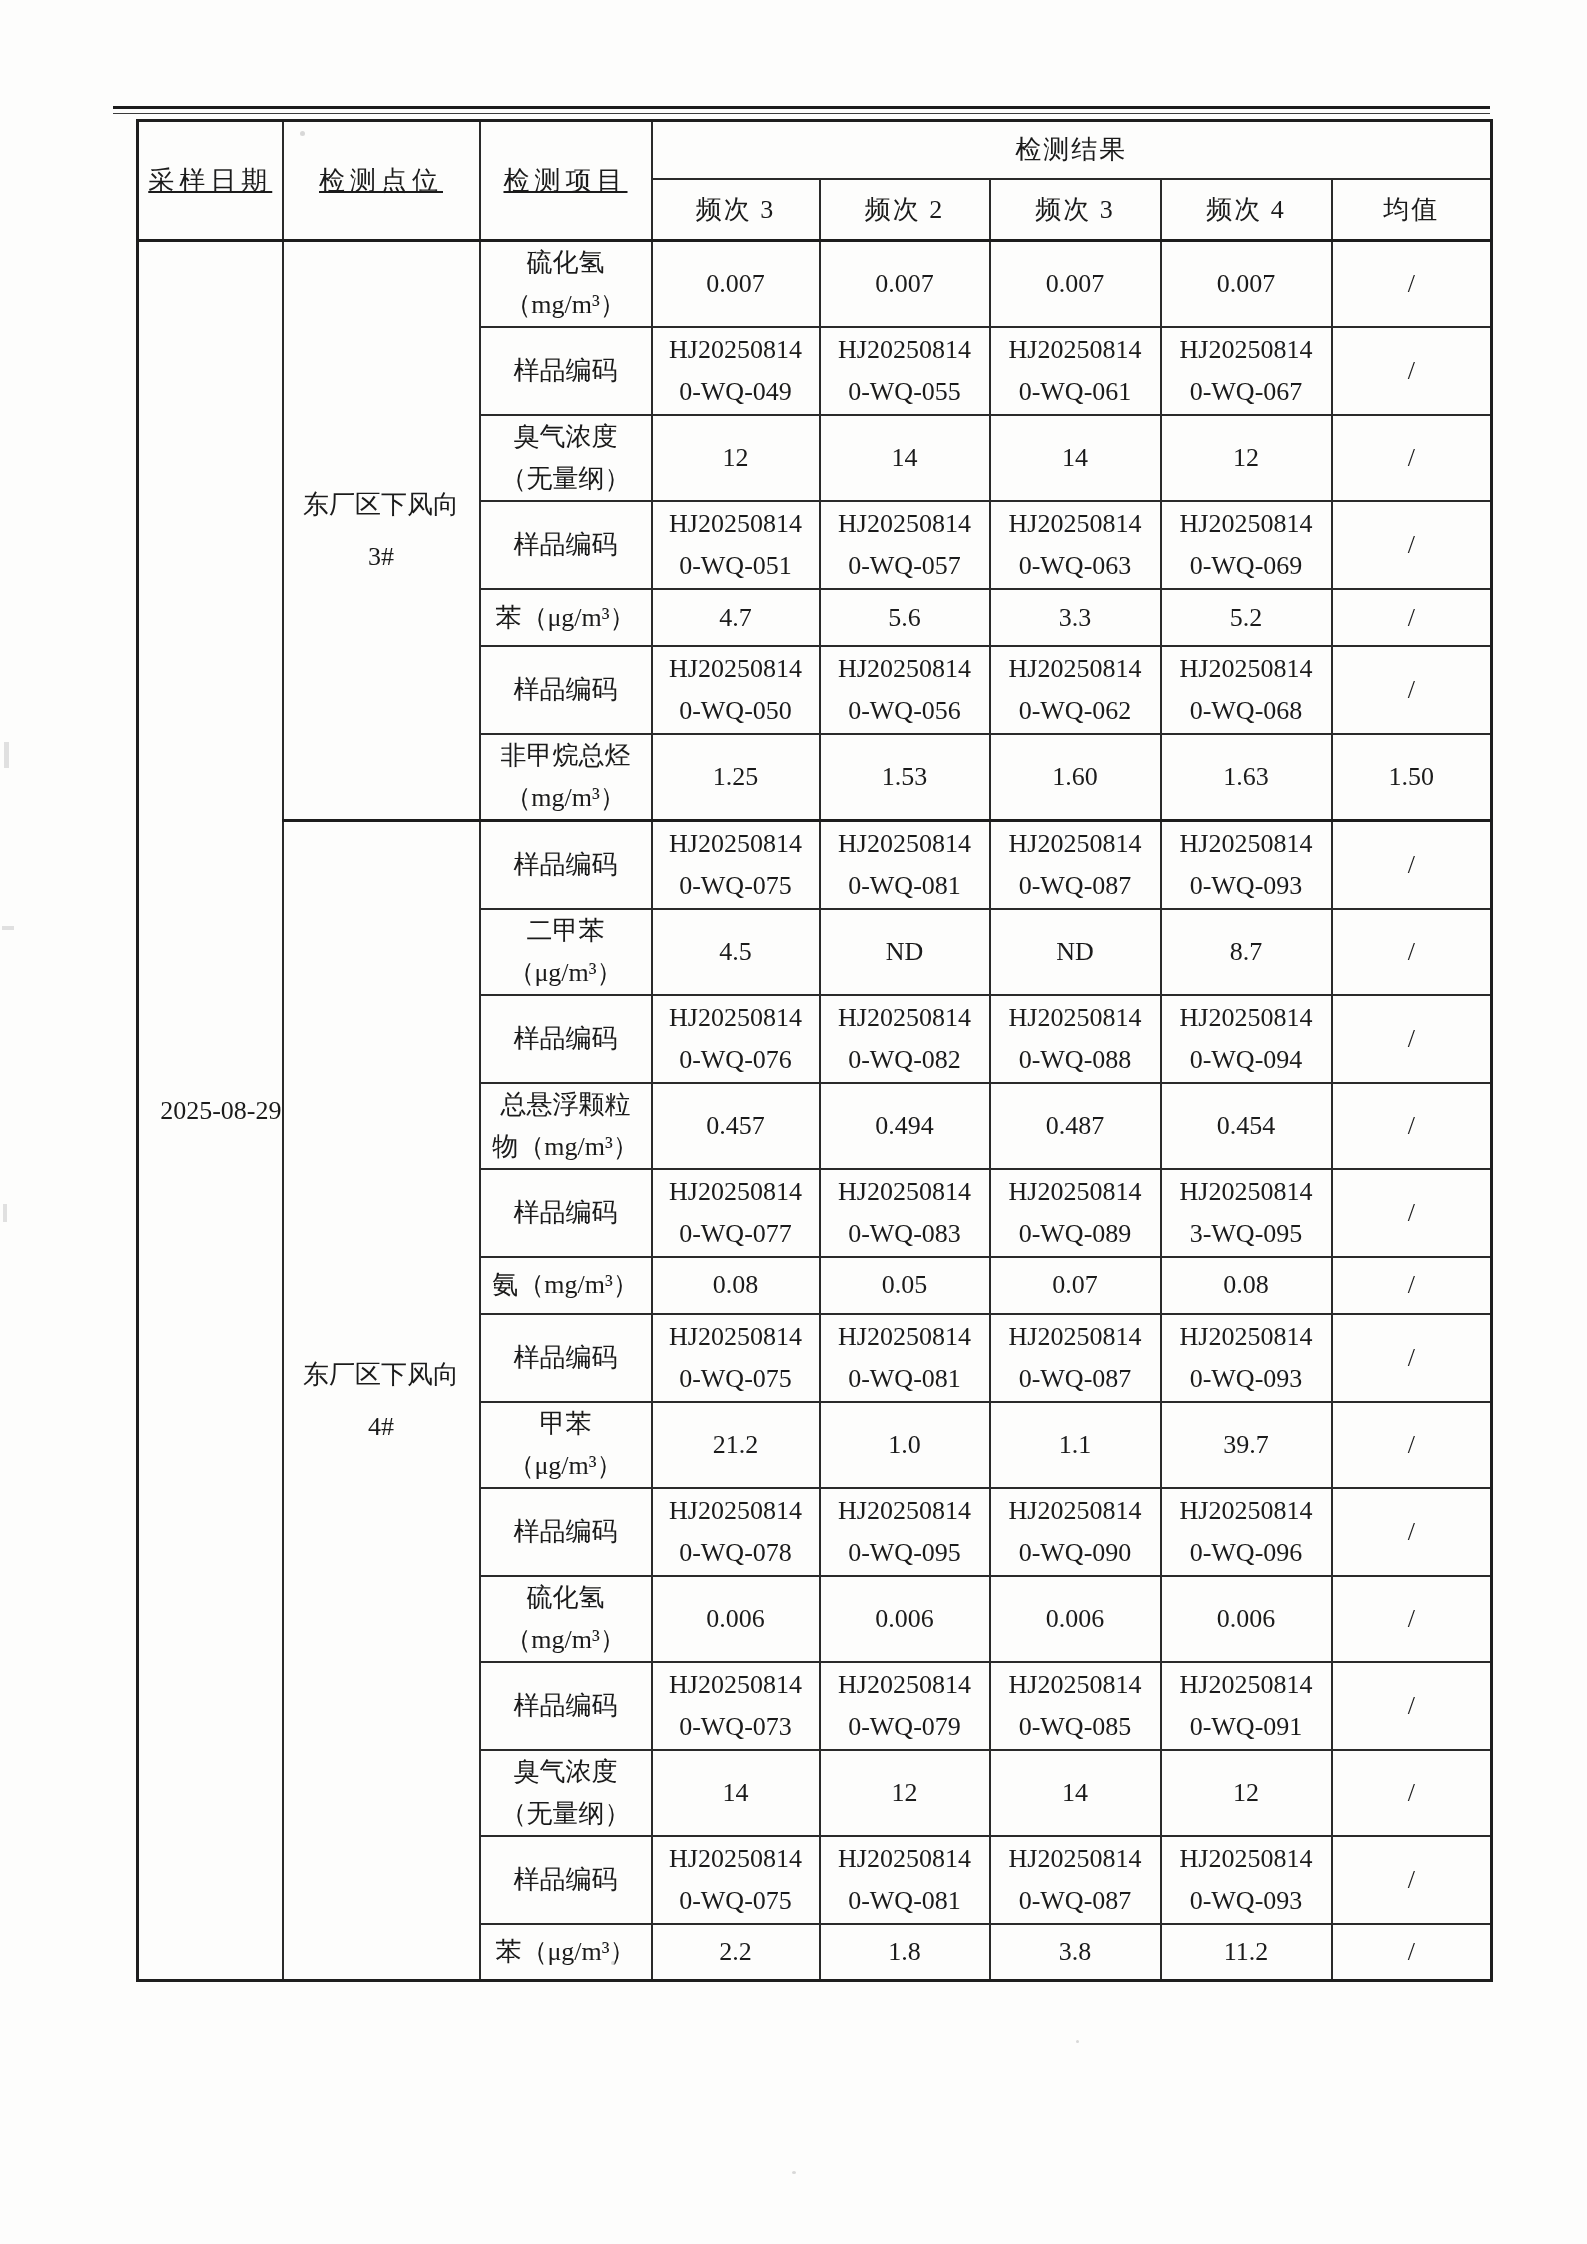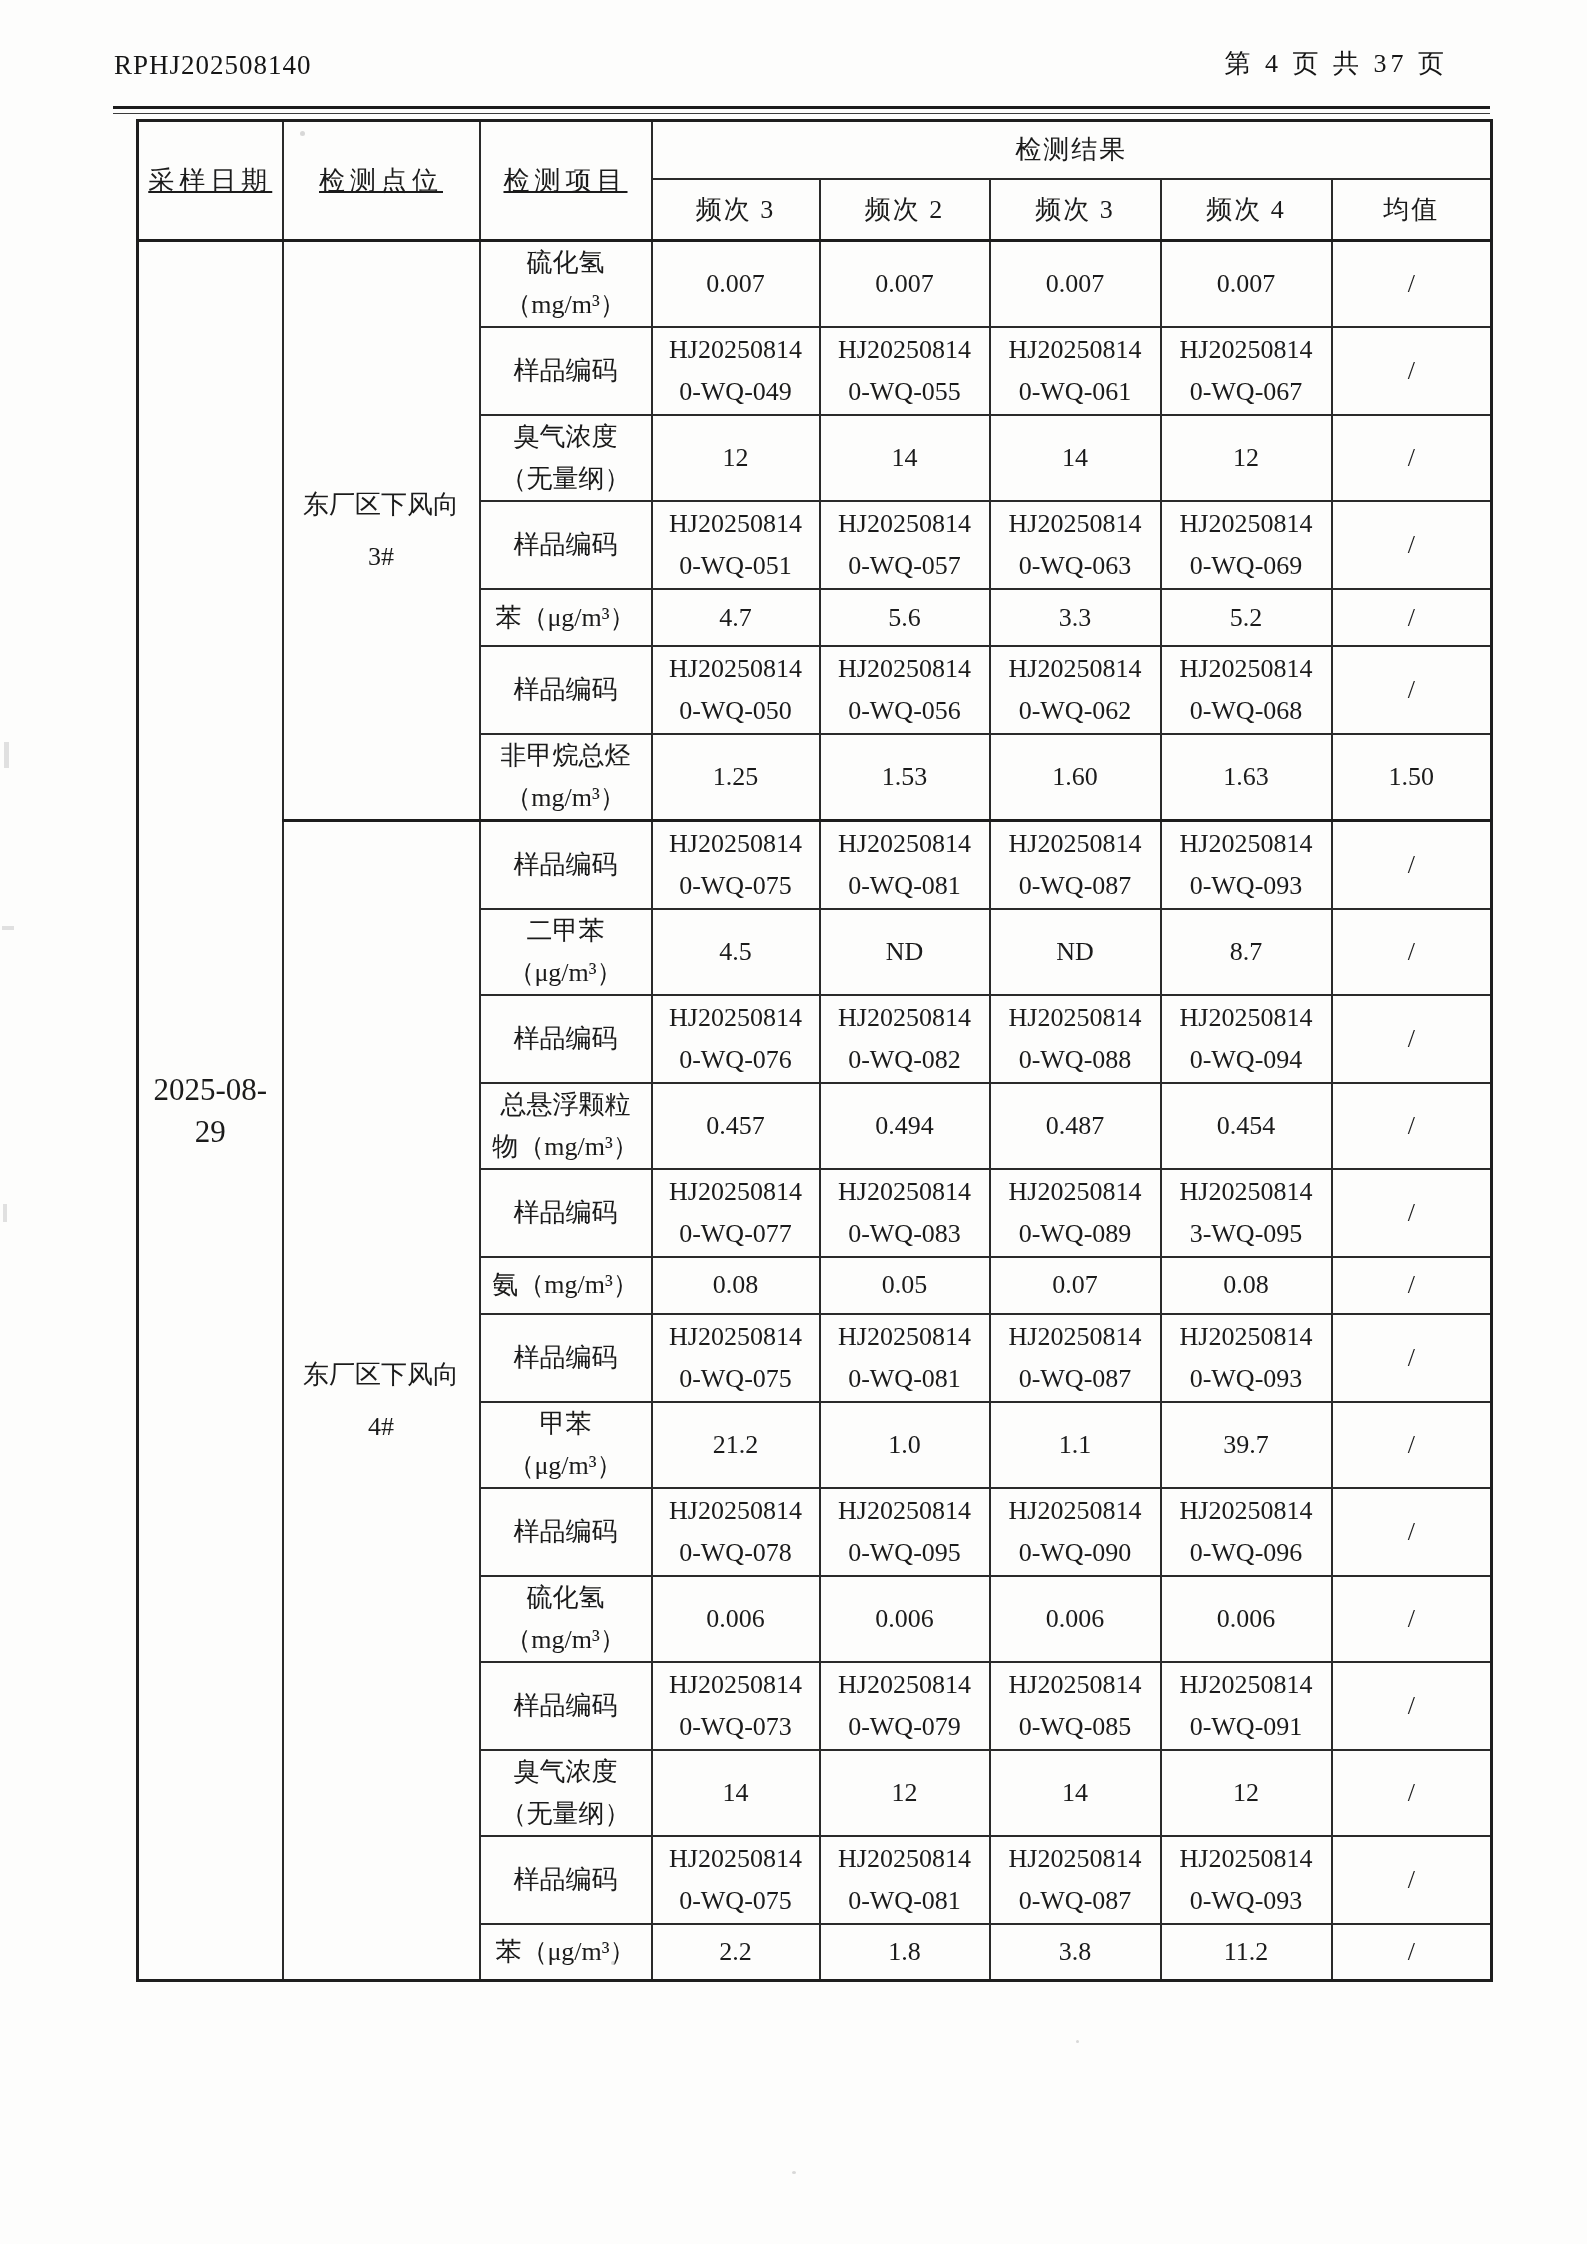--- a/index.html
+++ b/index.html
@@ -42,36 +42,32 @@
   thead tr.h2{height:62px;}
   thead th{letter-spacing:2px;}
   th.lh{letter-spacing:5px;text-decoration:underline;}
   tbody tr:first-child td{border-top:3px solid #1d1d1d;}
   tr.group-start td{border-top:3px solid #1d1d1d;}
   tr.k-p2{height:86px;}
   tr.k-p1{height:57px;}
   tr.k-code{height:88px;}
   .ln{line-height:42px;}
   .c-point .ln{line-height:52px;}
-  .c-date{font-size:31px;}
+  .c-date{font-size:26px;text-align:right;}
   .c-mean{font-size:26px;}
 
   
   .speck{position:absolute;background:#b9b9b9;border-radius:50%;opacity:.55;}
   .smudge{position:absolute;background:#c4c4c4;opacity:.5;}
 </style>
 </head>
 <body>
 
 <div class="page">
 
-  <div class="doc-header">
-    <span class="report-no">RPHJ202508140</span>
-    <span class="page-info">第 4 页 共 37 页</span>
-  </div>
   <div class="header-rule"></div>
 
   <div class="table-wrap">
     <table>
       <colgroup>
         <col style="width:145px">
           <col style="width:197px">
           <col style="width:172px">
         <col style="width:168px">
           <col style="width:170px">

